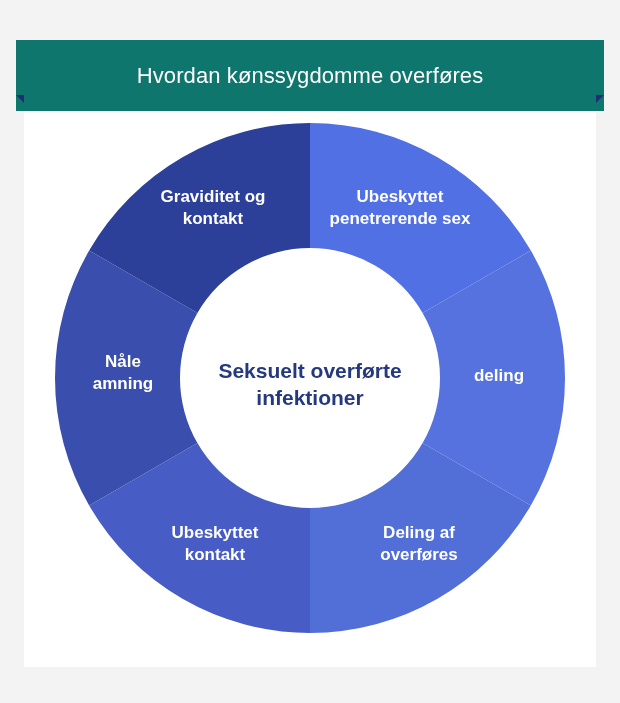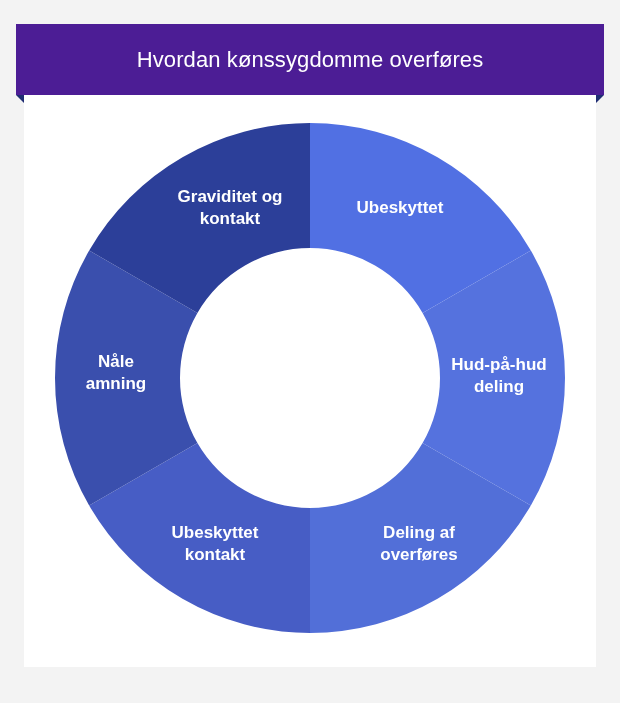--- a/index.html
+++ b/index.html
@@ -27,55 +27,57 @@
   }
   .center-label {
     position:absolute; left:310px; top:384px; transform:translate(-50%,-50%);
     color:#253a7e; font-weight:700; font-size:21px; line-height:27px; text-align:center; white-space:nowrap;
   }
 </style>
 </head>
 <body>
 
 <div class="card"></div>
-<div class="banner" style="background: #4c1d95;">
+<div class="banner" style="background: #0f766e; margin-top: 16px;">
   <span class="banner-title">Hvordan kønssygdomme overføres</span>
 </div>
 <div class="fold fold-left"></div>
 <div class="fold fold-right"></div>
 
 <svg class="donut" width="620" height="703">
   <g id="segments">
       <path d="M310,123 A255,255 0 0 1 530.8364779650318,250.49999999999997 L422.583302491977,313 A130,130 0 0 0 310,248 Z" fill="#5170e3"></path>
       <path d="M530.8364779650318,250.49999999999997 A255,255 0 0 1 530.8364779650319,505.49999999999994 L422.58330249197707,443 A130,130 0 0 0 422.583302491977,313 Z" fill="#5572de"></path>
       <path d="M530.8364779650319,505.49999999999994 A255,255 0 0 1 310.00000000000006,633 L310,508 A130,130 0 0 0 422.58330249197707,443 Z" fill="#526fd8"></path>
       <path d="M310.00000000000006,633 A255,255 0 0 1 89.16352203496822,505.5000000000001 L197.416697508023,443.00000000000006 A130,130 0 0 0 310,508 Z" fill="#475dc5"></path>
       <path d="M89.16352203496822,505.5000000000001 A255,255 0 0 1 89.16352203496805,250.50000000000017 L197.41669750802293,313.0000000000001 A130,130 0 0 0 197.416697508023,443.00000000000006 Z" fill="#3a4fad"></path>
       <path d="M89.16352203496805,250.50000000000017 A255,255 0 0 1 309.99999999999994,123 L309.99999999999994,248 A130,130 0 0 0 197.41669750802293,313.0000000000001 Z" fill="#2c3f99"></path>
     </g>
 </svg>
 
-<div class="seg-label" style="left:230px;top:208px">
+<div class="seg-label" style="left:213px;top:208px">
   <div>Graviditet og</div>
     <div>kontakt</div>
 </div>
 <div class="seg-label" style="left:400px;top:208px">
   <div>Ubeskyttet</div>
+    <div>penetrerende sex</div>
 </div>
 <div class="seg-label" style="left:499px;top:376px">
-  <div>Hud-på-hud</div>
     <div>deling</div>
 </div>
 <div class="seg-label" style="left:419px;top:544px">
   <div>Deling af</div>
     <div>overføres</div>
 </div>
 <div class="seg-label" style="left:215px;top:544px">
   <div>Ubeskyttet</div>
     <div>kontakt</div>
 </div>
-<div class="seg-label" style="left:116px;top:373px">
+<div class="seg-label" style="left:123px;top:373px">
   <div>Nåle</div>
     <div>amning</div>
 </div>
 
 <div class="center-label">
+  <div>Seksuelt overførte</div>
+  <div>infektioner</div>
 </div>
 
 </body></html>

